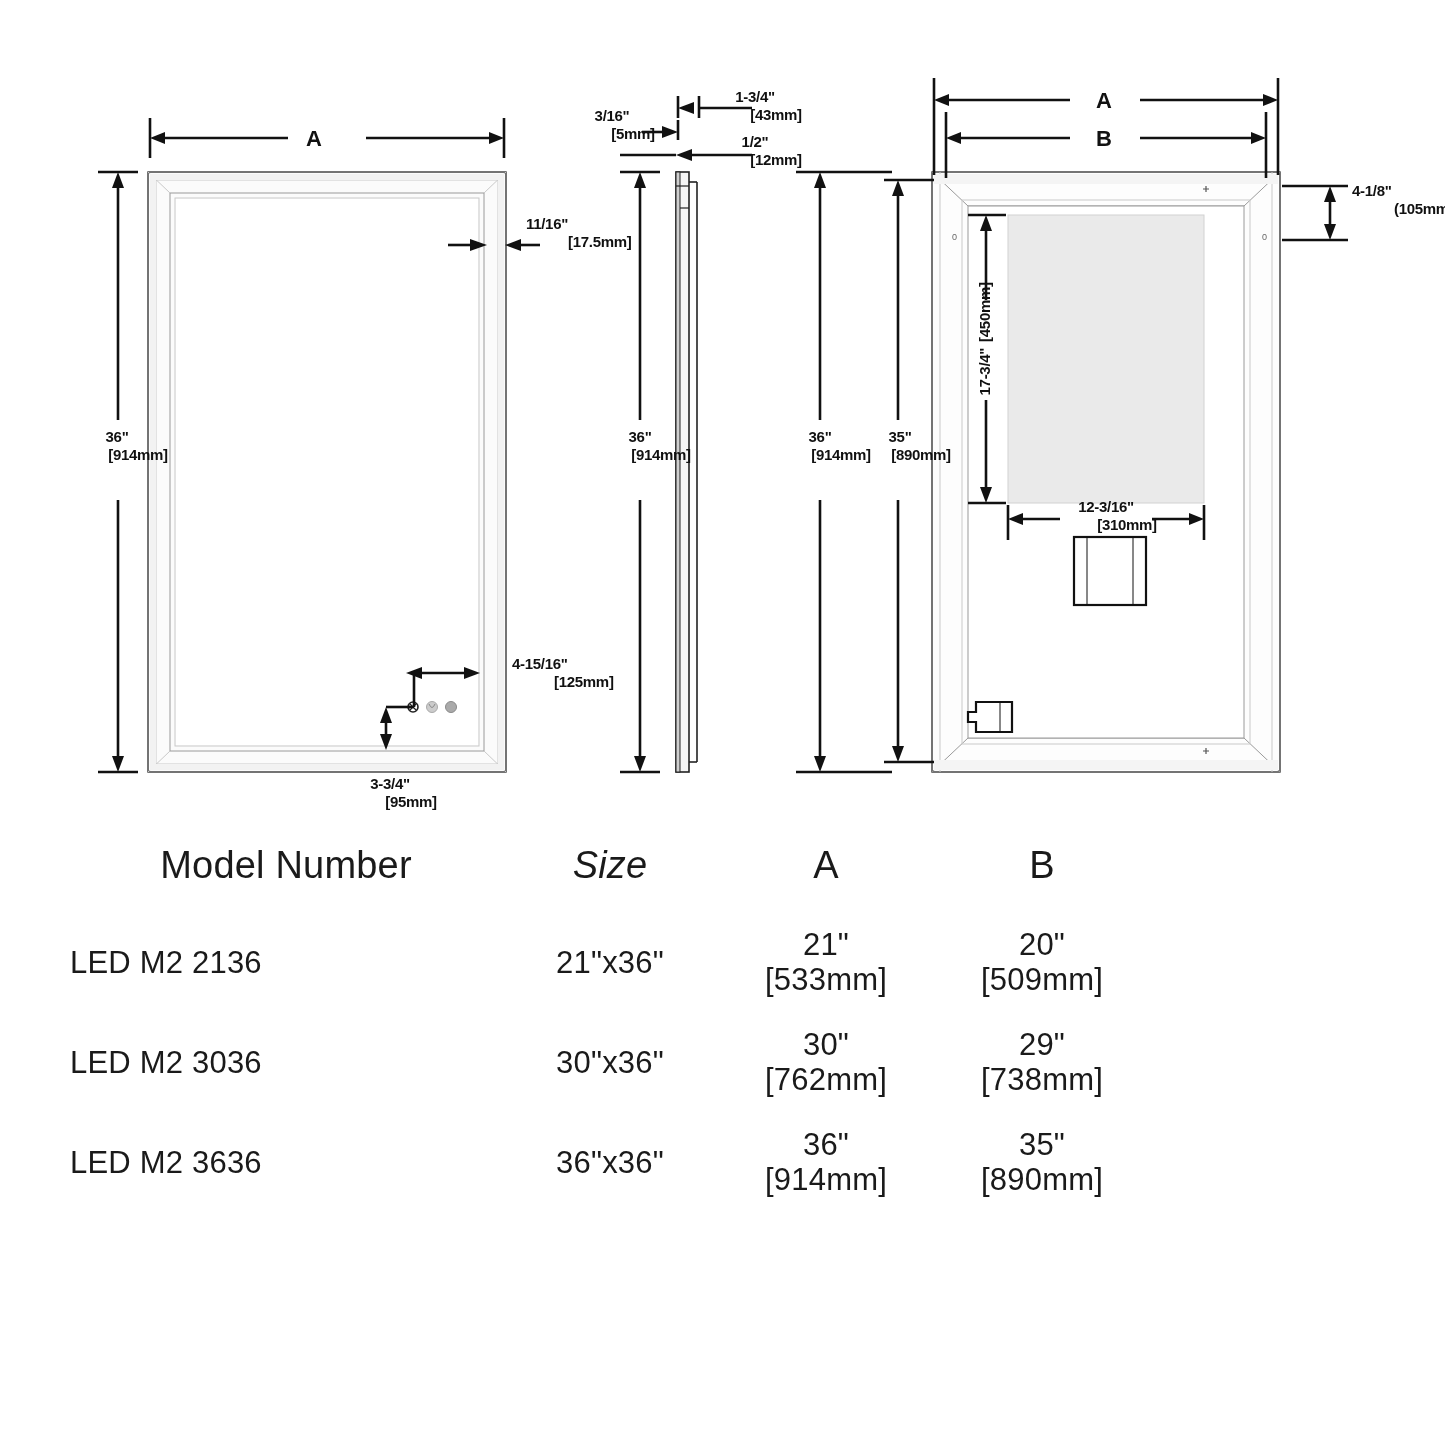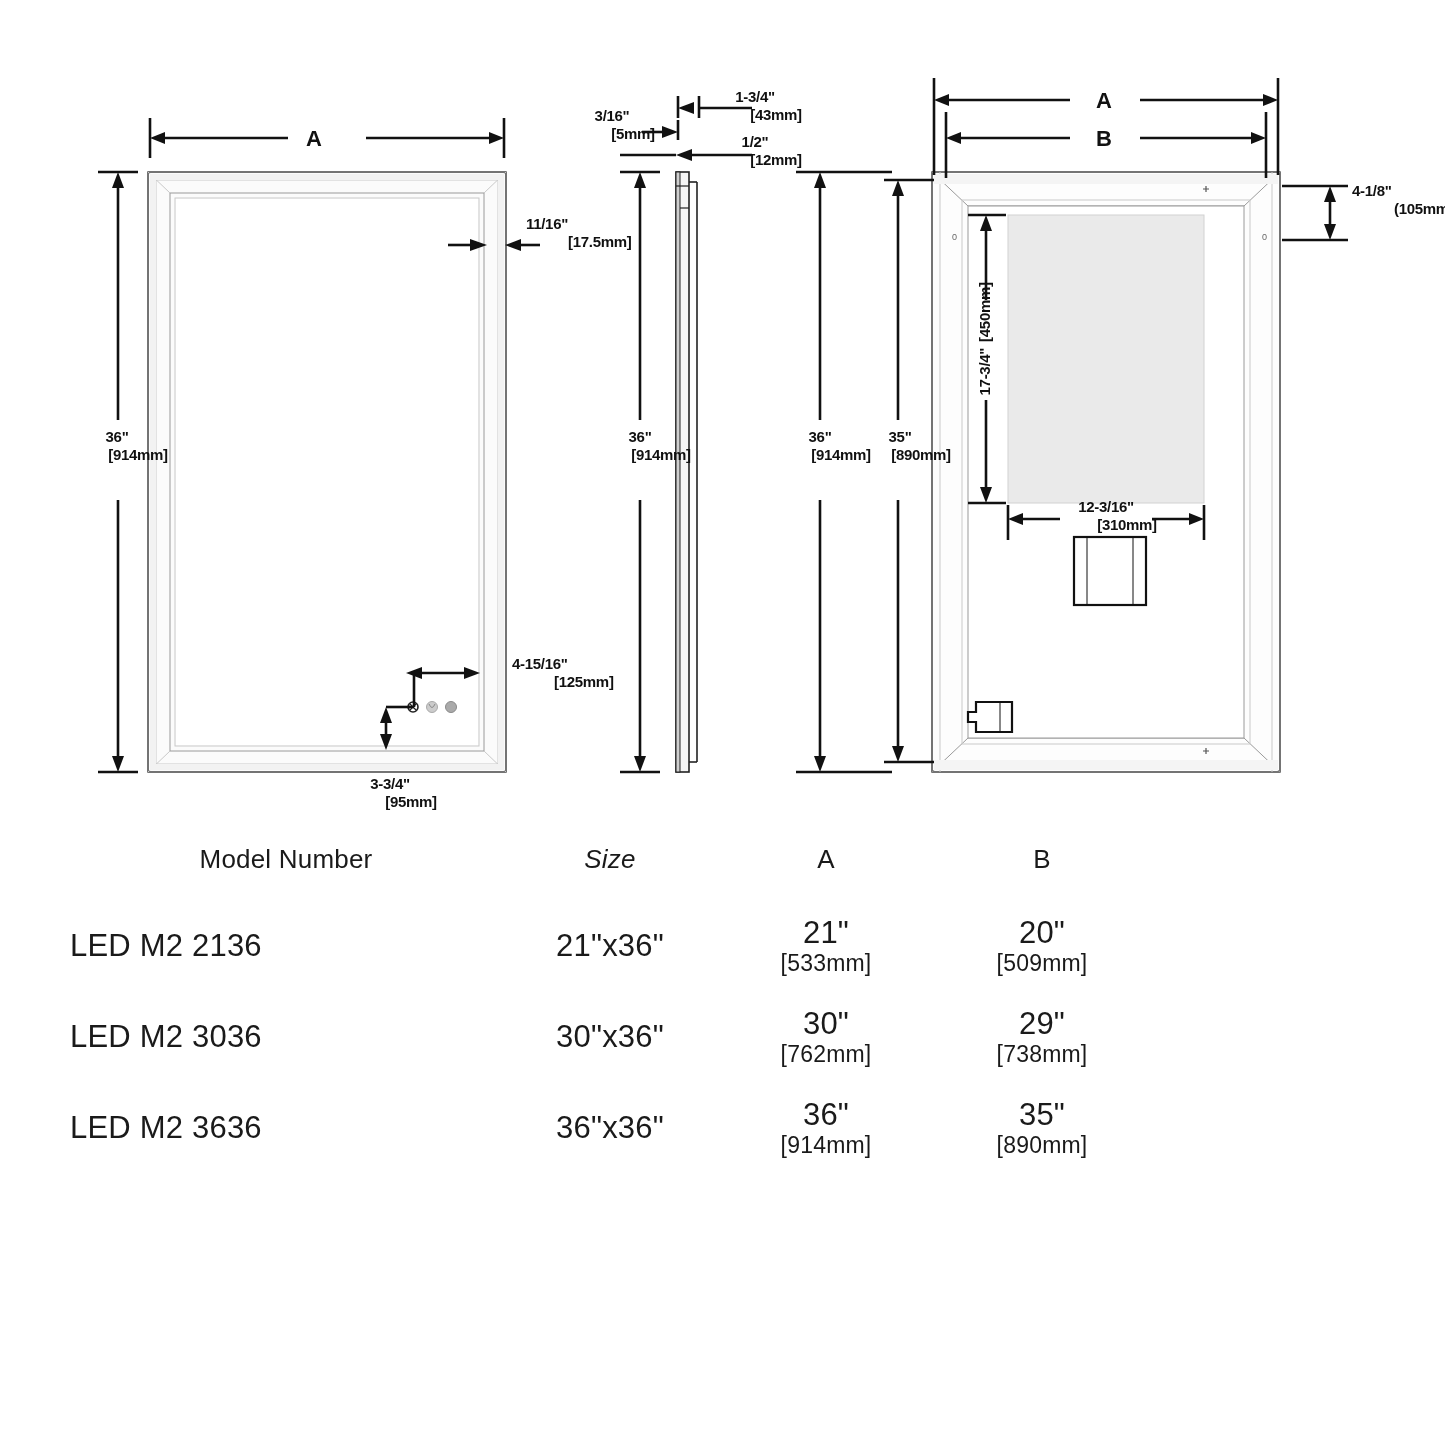--- a/index.html
+++ b/index.html
@@ -14,25 +14,25 @@
   .dimtext .l2{display:block;padding-left:42px;}
   .biglabel{position:absolute;font-family:"Liberation Sans",sans-serif;font-weight:bold;
             font-size:22px;color:#111;}
   .vrot{transform-origin:50% 50%;}
 
   
   #spec-table{position:absolute;left:70px;top:840px;width:1080px;}
   #spec-table table{border-collapse:collapse;width:100%;}
   #spec-table th,#spec-table td{border:none;text-align:center;vertical-align:middle;
      font-family:"Liberation Sans",sans-serif;font-weight:400;color:#1a1a1a;}
-  #spec-table th{font-size:26px;padding:4px 0 26px 0;letter-spacing:0.2px;}
+  #spec-table th{font-size:38px;padding:4px 0 26px 0;letter-spacing:0.2px;}
   #spec-table td{font-size:31px;padding:16px 0;letter-spacing:0.2px;}
   #spec-table td.model{text-align:left;}
   #spec-table td .inch{display:block;font-size:31px;line-height:1.05;}
-  #spec-table td .mm{display:block;font-size:23px;line-height:1.15;}
+  #spec-table td .mm{display:block;font-size:31px;line-height:1.15;}
   .col-model{width:40%;}
   .col-size{width:20%;font-style:italic;}
   .col-a{width:20%;}
   .col-b{width:20%;}
 
   svg{display:block;}
   .thin{stroke:#111;stroke-width:1;fill:none;}
   .lightline{stroke:#c9c9c9;stroke-width:1;fill:none;}
   .midline{stroke:#9a9a9a;stroke-width:1;fill:none;}
   .glass{fill:#eaeaea;stroke:#d2d2d2;stroke-width:1;}

